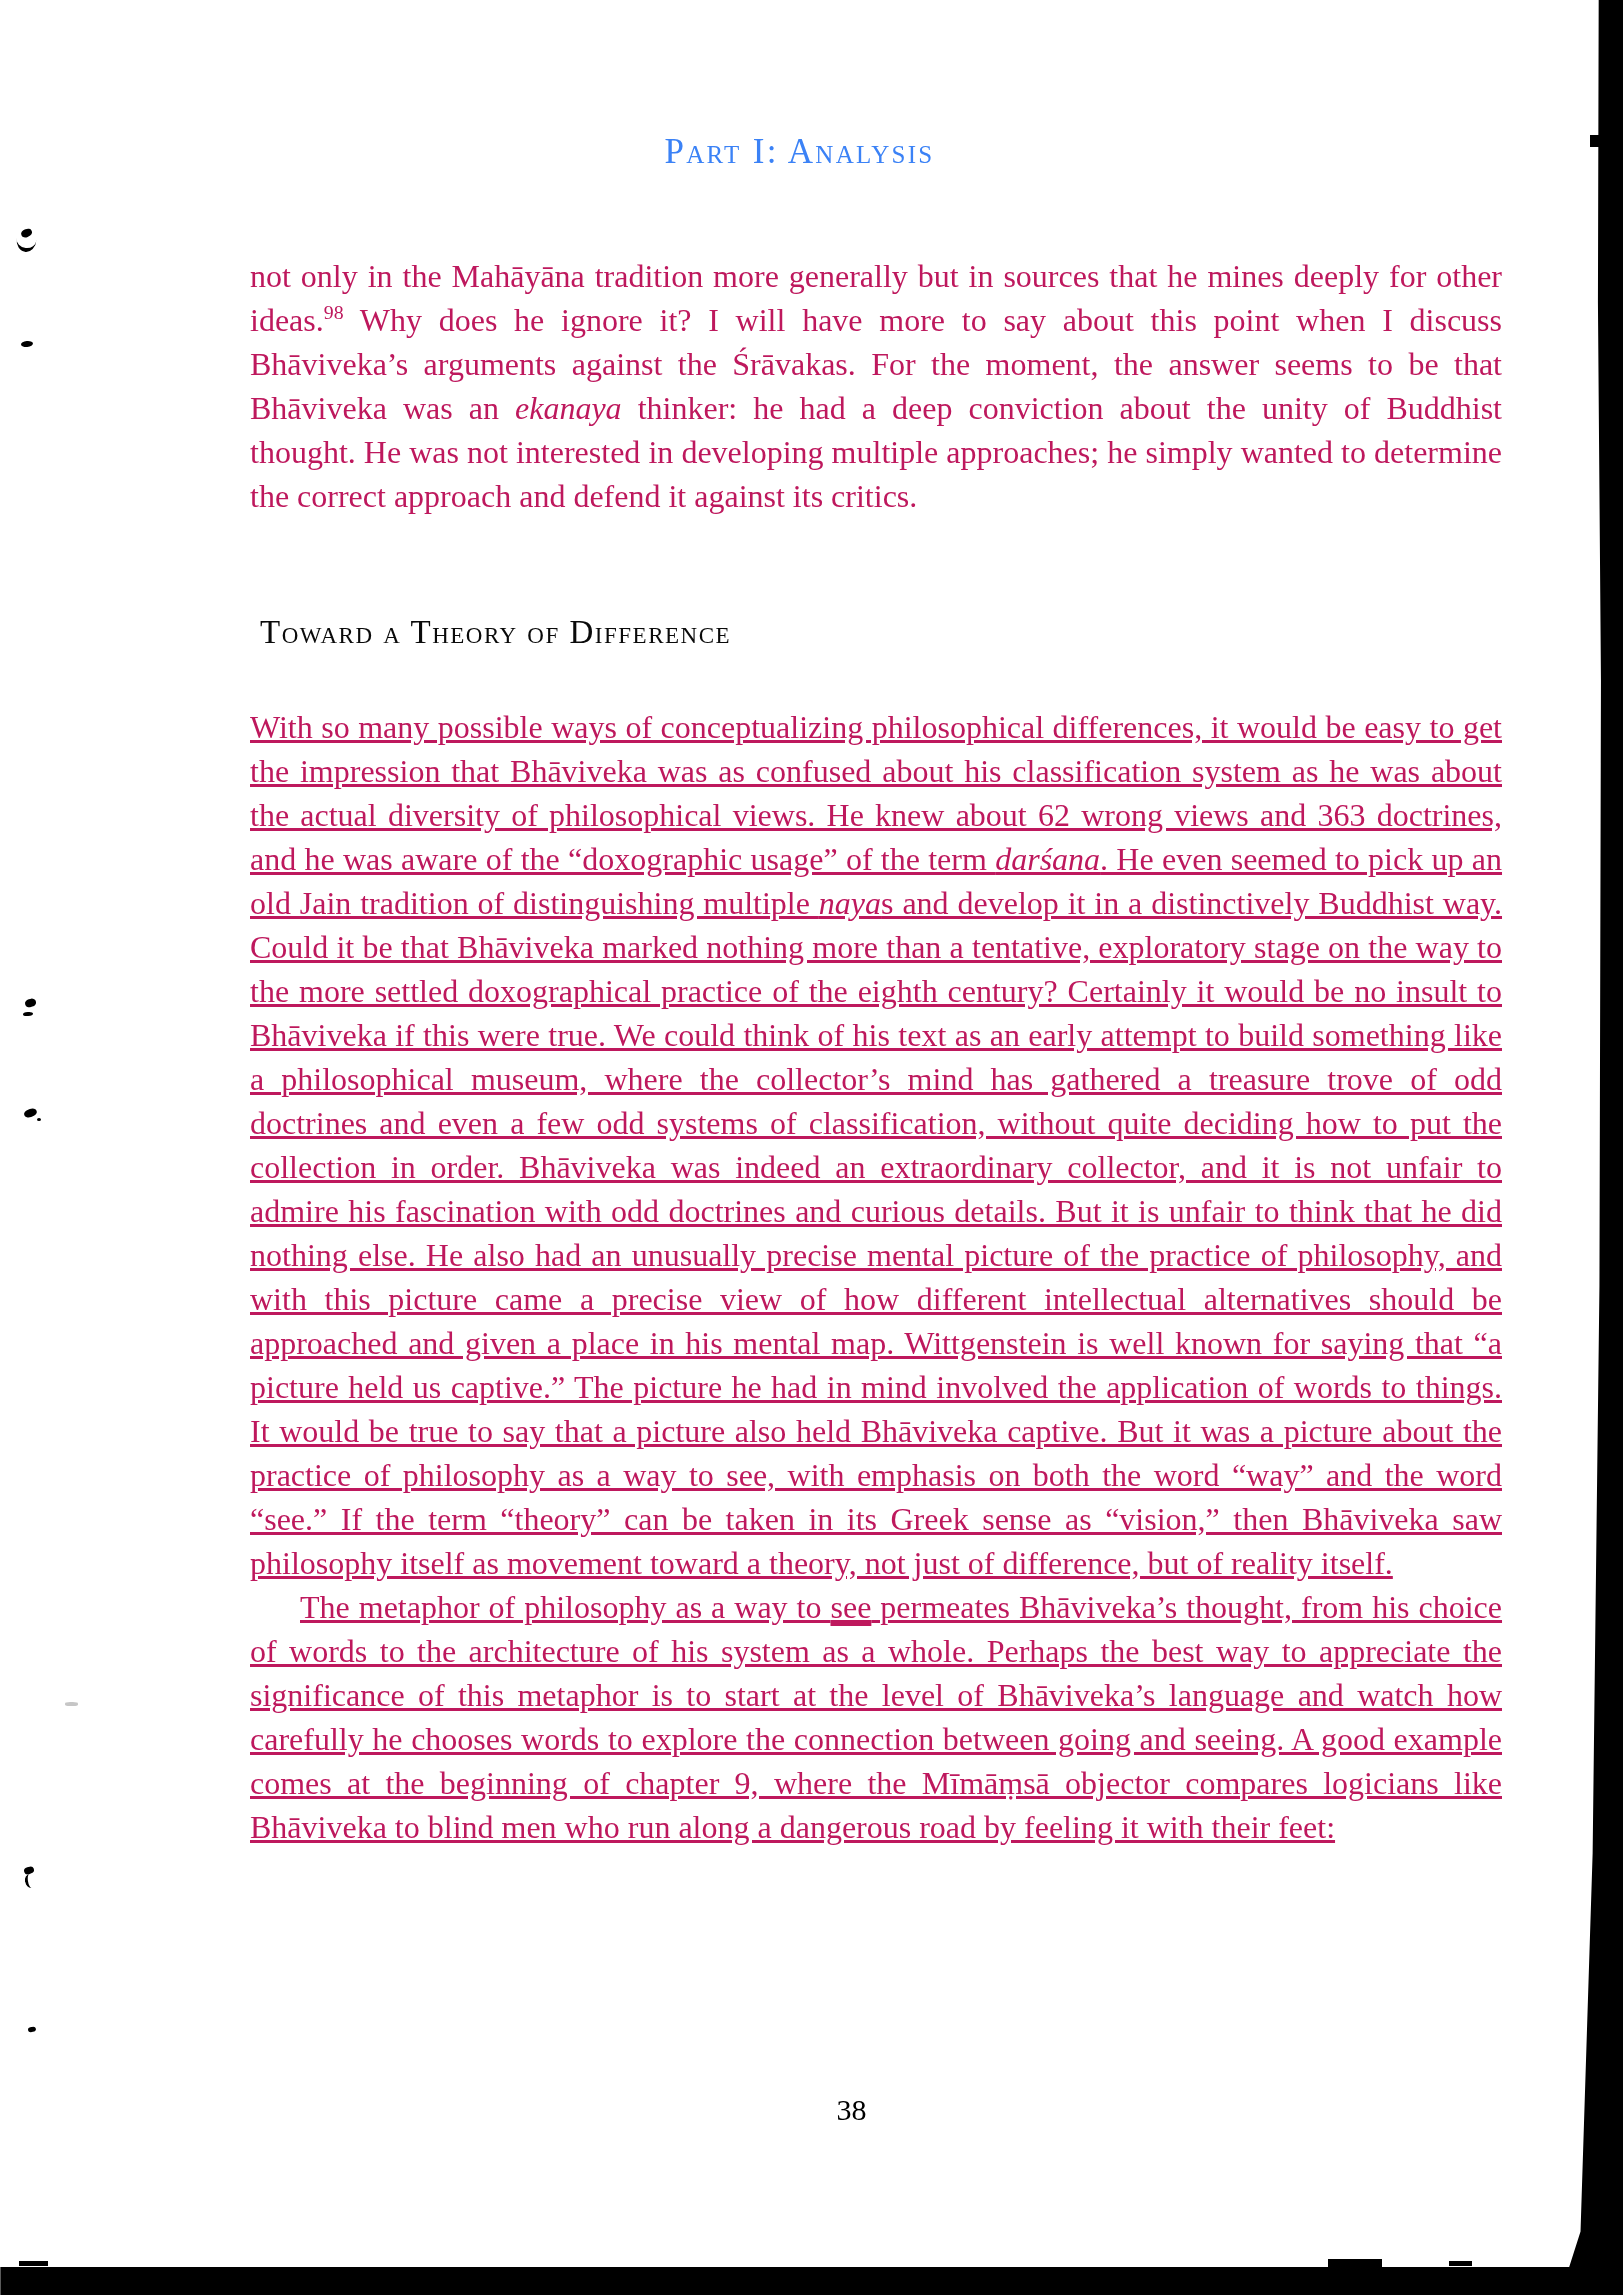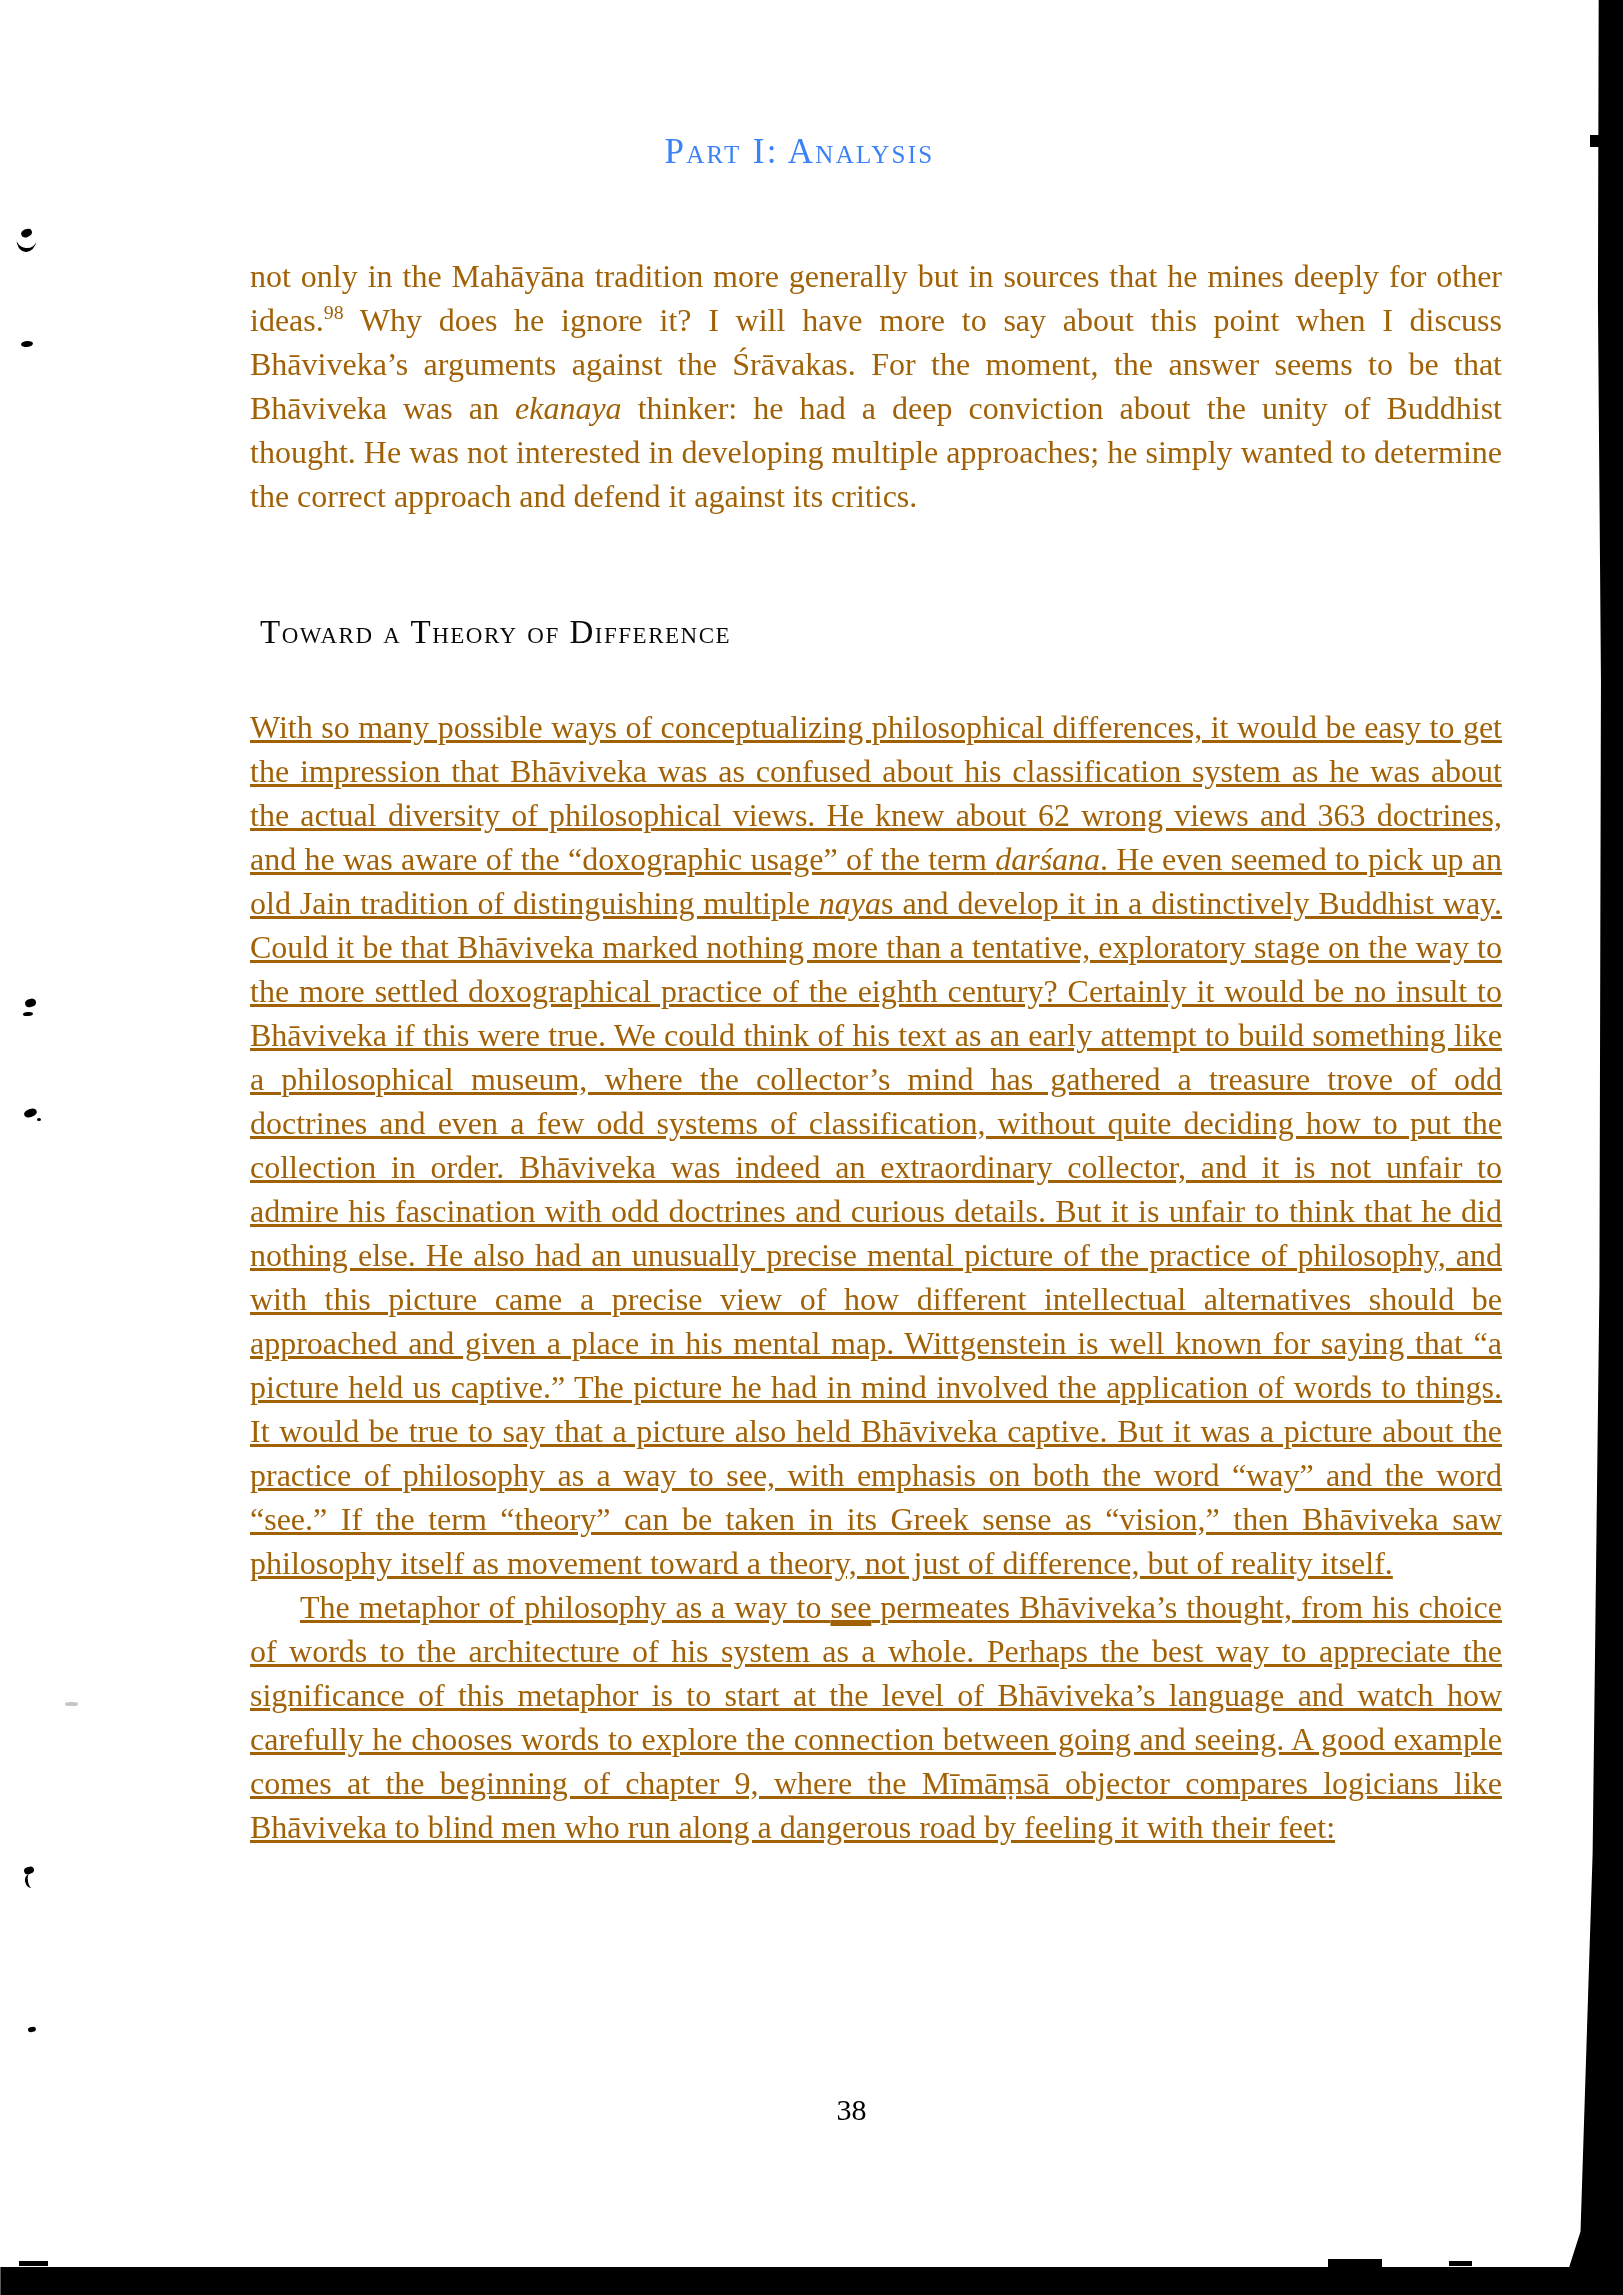--- a/index.html
+++ b/index.html
@@ -16,21 +16,21 @@
     text-align:center;
     font-variant:small-caps;
     font-size:35px;letter-spacing:2.3px;
     color:#3b82f6;
     margin-top:17px;
   }
   .body-text{
     position:absolute;left:250px;width:1252px;
     font-size:32px;line-height:44px;
     text-align:justify;
-    color:#a16207;
+    color:#be185d;
   }
   .p1{top:254px;}
   .p23{top:705px;}
   .p23 p{margin:0;padding:0;text-decoration:underline;}
   .p23 .indent{text-indent:50px;}
   .section-heading{
     position:absolute;top:604px;left:250px;margin:10px;
     font-variant:small-caps;font-weight:normal;
     font-size:33px;letter-spacing:1.5px;
     color:#0a0a0a;

